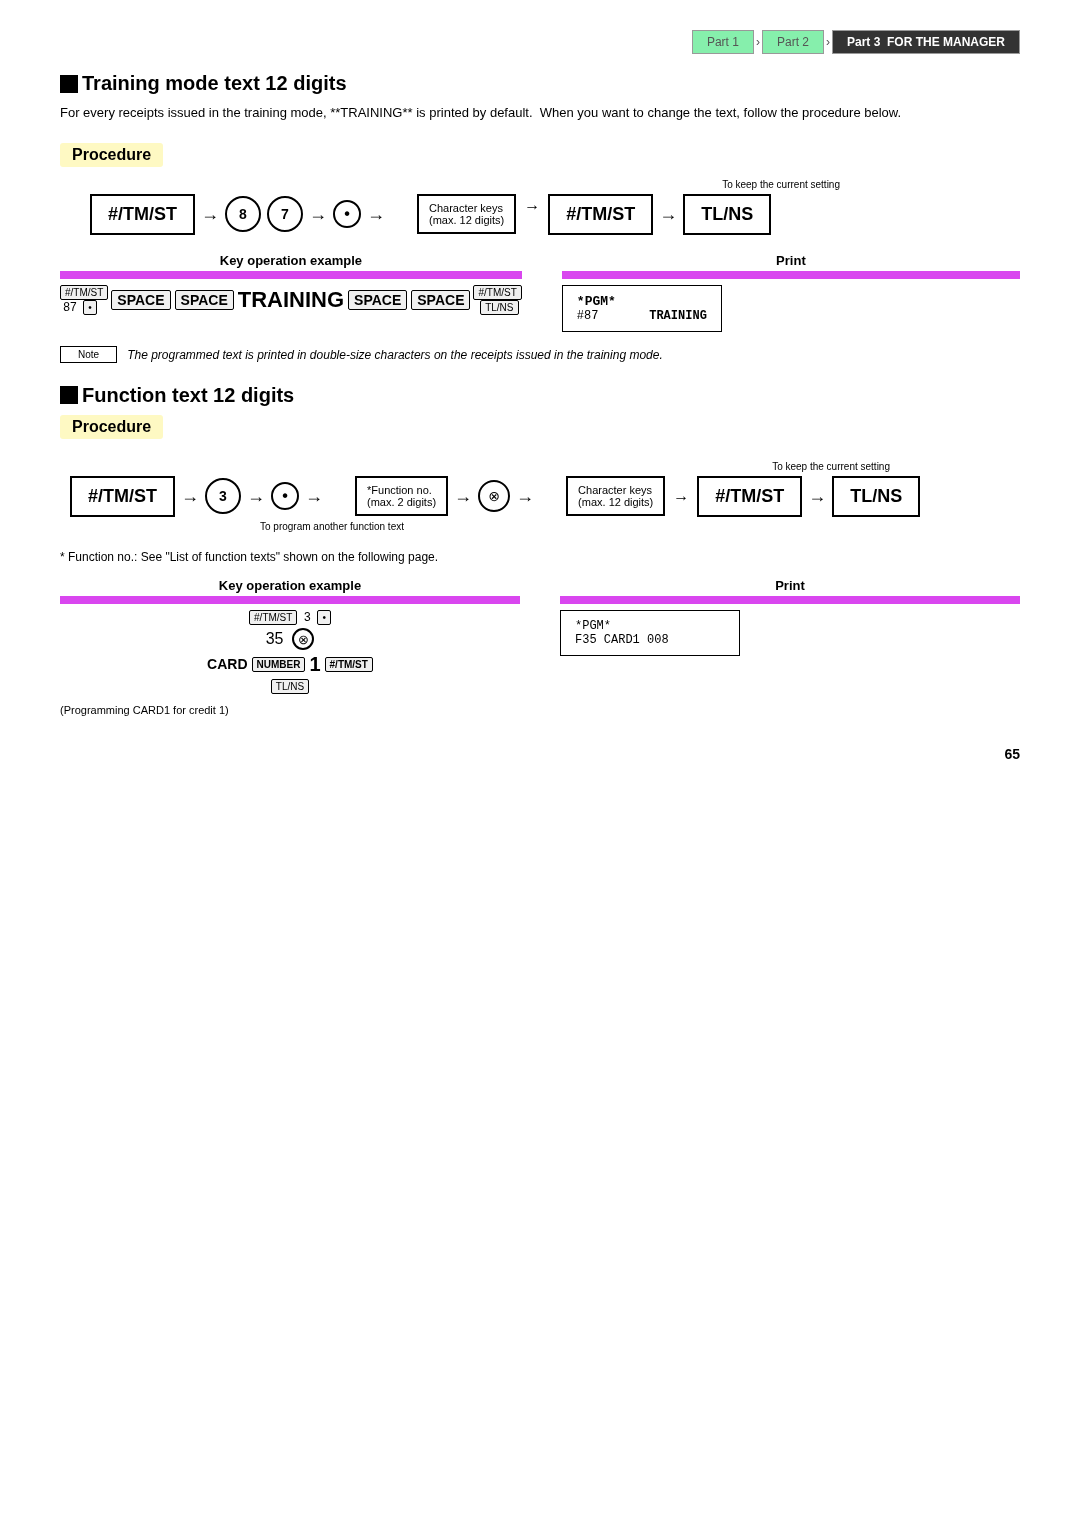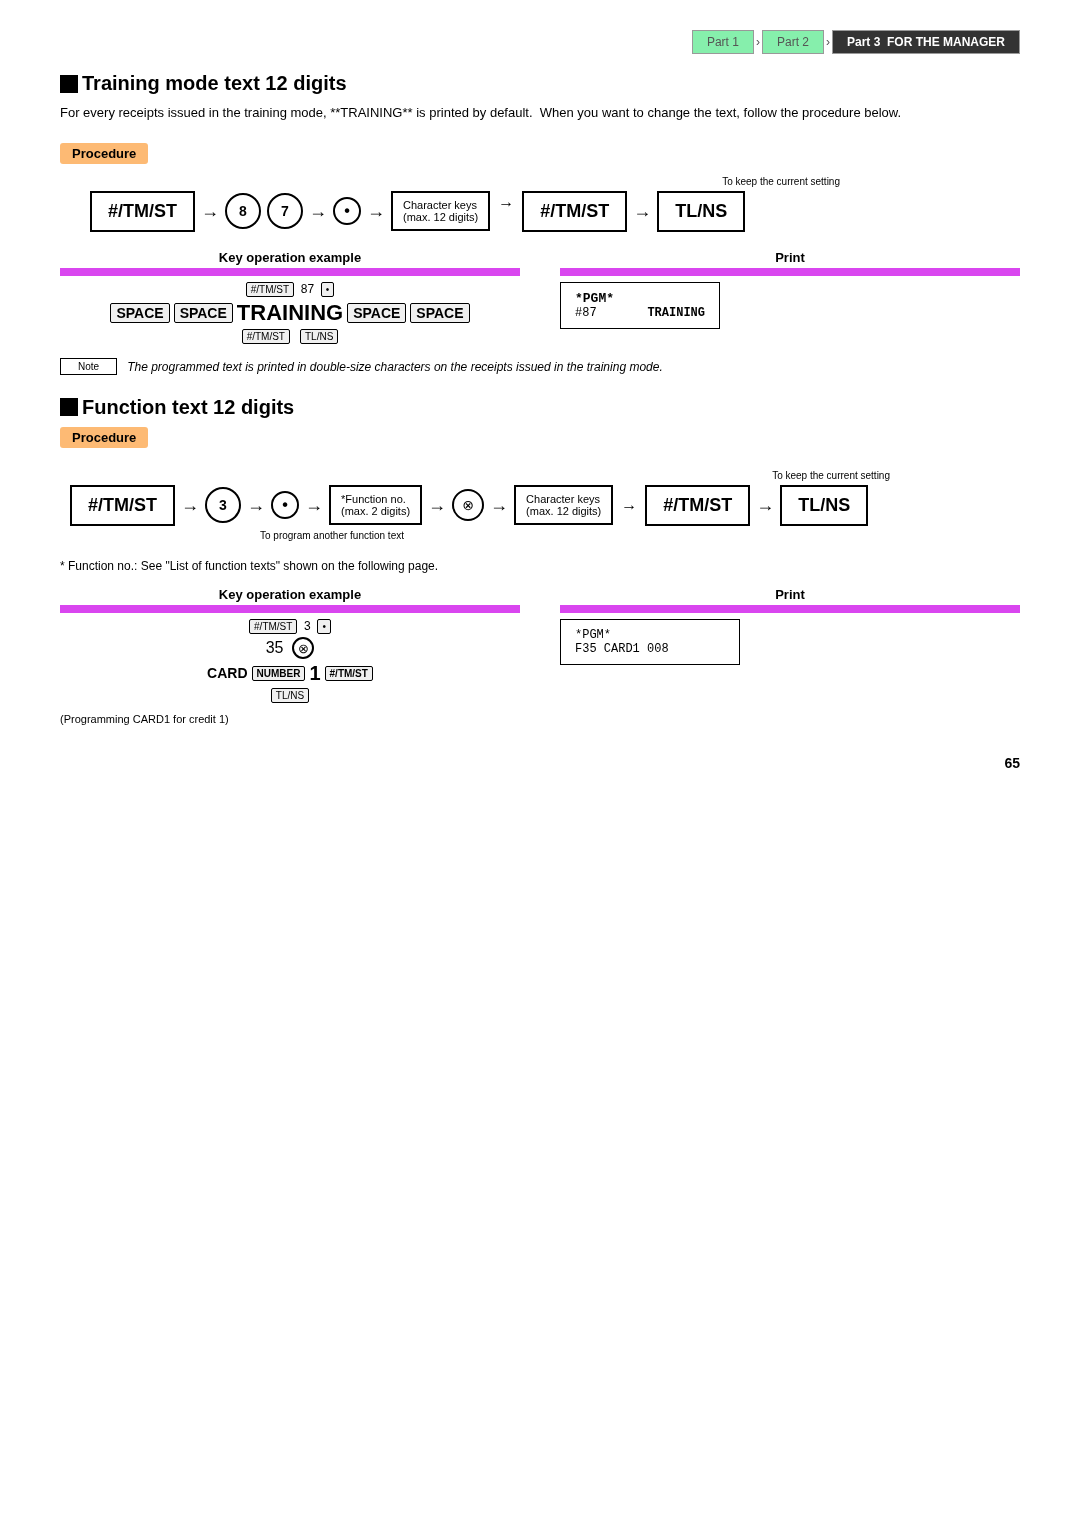--- a/index.html
+++ b/index.html
@@ -65,24 +65,24 @@
     
     .body-text {
       font-size: 13px;
       line-height: 1.5;
       margin-bottom: 20px;
     }
 
     
     .procedure-badge {
       display: inline-block;
-      background: #fdba74;
+      background: #fef9c3;
       color: #000;
       font-weight: bold;
-      font-size: 13px;
+      font-size: 16px;
       padding: 3px 12px;
       border-radius: 3px;
       margin-bottom: 12px;
     }
 
     
     .diagram-area {
       position: relative;
       margin-bottom: 18px;
     }
@@ -96,20 +96,21 @@
       margin-bottom: 4px;
     }
 
     .flow-box {
       border: 2px solid #000;
       padding: 6px 10px;
       font-size: 14px;
       font-weight: bold;
       white-space: nowrap;
       background: #fff;
+      margin-left: 26px;
     }
     .flow-box-large {
       font-size: 18px;
       font-weight: bold;
       border: 2px solid #000;
       padding: 8px 16px;
       background: #fff;
     }
     .flow-circle {
       border: 2px solid #000;
@@ -162,21 +163,21 @@
     .example-header {
       font-weight: bold;
       font-size: 13px;
       border-bottom: 8px solid #d946ef;
       padding-bottom: 3px;
       margin-bottom: 6px;
       text-align: center;
     }
     .key-op-content {
       display: flex;
-      flex-direction: column;
+      flex-direction: row;
       align-items: center;
       gap: 3px;
       font-size: 12px;
     }
     .small-key {
       display: inline-block;
       border: 1px solid #000;
       border-radius: 2px;
       padding: 1px 4px;
       font-size: 10px;

